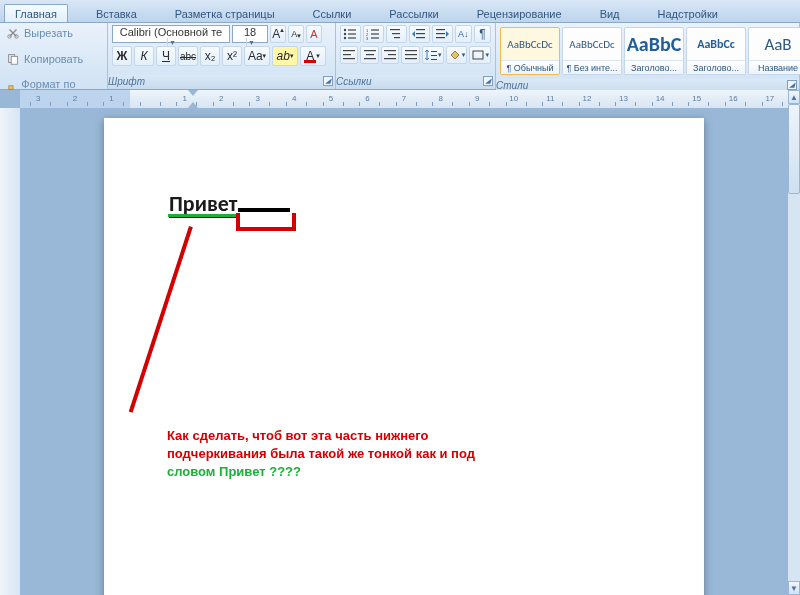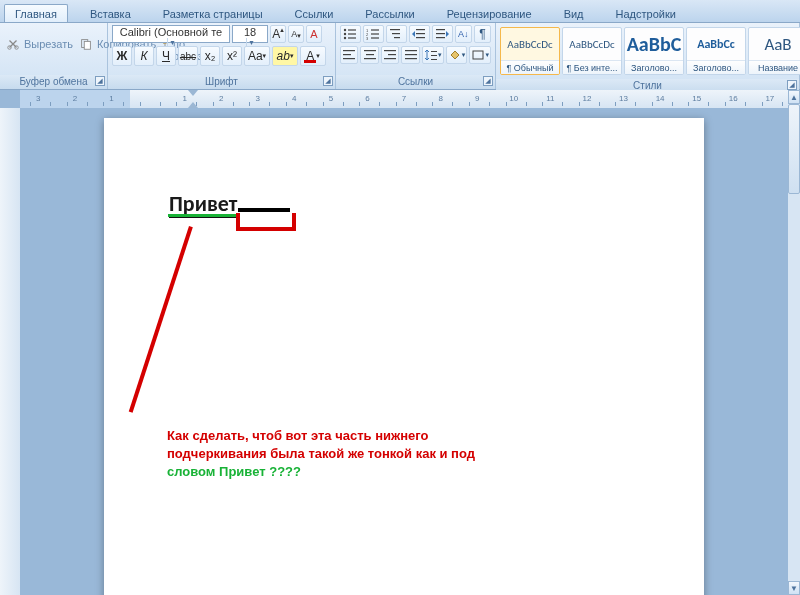--- a/index.html
+++ b/index.html
@@ -1,31 +1,31 @@
 <!DOCTYPE html>
 <html><head>
 <meta charset="utf-8">
 <style>
   * { margin: 0; padding: 0; box-sizing: border-box; font-family: Tahoma, Arial, sans-serif; }
   body { background: #bcd4ed; width: 800px; height: 595px; overflow: hidden; font-size: 11px; color: #2f5780; }
 
   
   .tabs { display: flex; align-items: flex-end; height: 22px; background: linear-gradient(#d9e7f6,#bcd4ed); padding-left: 4px; }
-  .tab { padding: 3px 10px 2px; color: #2f5780; cursor: pointer; border-top-left-radius: 2px; border-top-right-radius: 2px; margin-right: 12px; }
+  .tab { padding: 3px 10px 2px; color: #2f5780; cursor: pointer; border-top-left-radius: 2px; border-top-right-radius: 2px; margin-right: 18px; }
   .tab.active { background: linear-gradient(#f6fbff,#e1eefb); border: 1px solid #8aa8c8; border-bottom: none; color: #2f5780; font-weight: normal; }
 
   
   .ribbon { display: flex; height: 68px; background: linear-gradient(#eaf2fb,#d0e2f4); border-top: 1px solid #8aa8c8; border-bottom: 1px solid #8aa8c8; }
   .group { border-right: 1px solid #aac3dd; display: flex; flex-direction: column; }
   .group-body { flex: 1; display: flex; align-items: flex-start; padding: 2px 4px; }
-  .group-label { height: 14px; line-height: 14px; text-align: center; font-size: 10px; color: #4e739d; background: linear-gradient(#dce9f6,#c7dbee); position: relative; }
+  .group-label { height: 14px; line-height: 14px; text-align: left; font-size: 10px; color: #4e739d; background: linear-gradient(#dce9f6,#c7dbee); position: relative; font-style: italic; }
   .dlaunch { position: absolute; right: 2px; top: 1px; width: 10px; height: 10px; border: 1px solid #7d9ec0; font-size: 7px; display: flex; align-items: center; justify-content: center; color: #4e739d; background: #eef5fc; }
 
   
-  .clip-col { display: flex; flex-direction: row; gap: 2px; }
+  .clip-col { display: flex; flex-direction: column; gap: 10px; }
   .clip-item { display: flex; align-items: center; gap: 4px; color: #6b8db2; font-size: 11px; padding: 1px 2px; }
   .clip-item svg, .clip-item .ic { width: 14px; height: 14px; }
 
   
   .font-rows { display: flex; flex-direction: column; gap: 3px; }
   .row { display: flex; align-items: center; gap: 2px; }
   .combo { background: #fff; border: 1px solid #8aa8c8; height: 18px; display: flex; align-items: center; padding: 0 3px; font-size: 11px; color: #333; flex-direction: column; }
   .combo .dd { width: 10px; text-align: center; color: #4e739d; font-size: 8px; margin-left: 2px; border-left: 1px solid #c3d6ea; }
   .sbtn { width: 20px; height: 18px; border: 1px solid transparent; display: flex; align-items: center; justify-content: center; font-size: 11px; color: #333; background: linear-gradient(#f7fbff,#e1eefb); border-color: #c3d6ea; border-radius: 2px; }
   .sbtn.small { width: 16px; }

